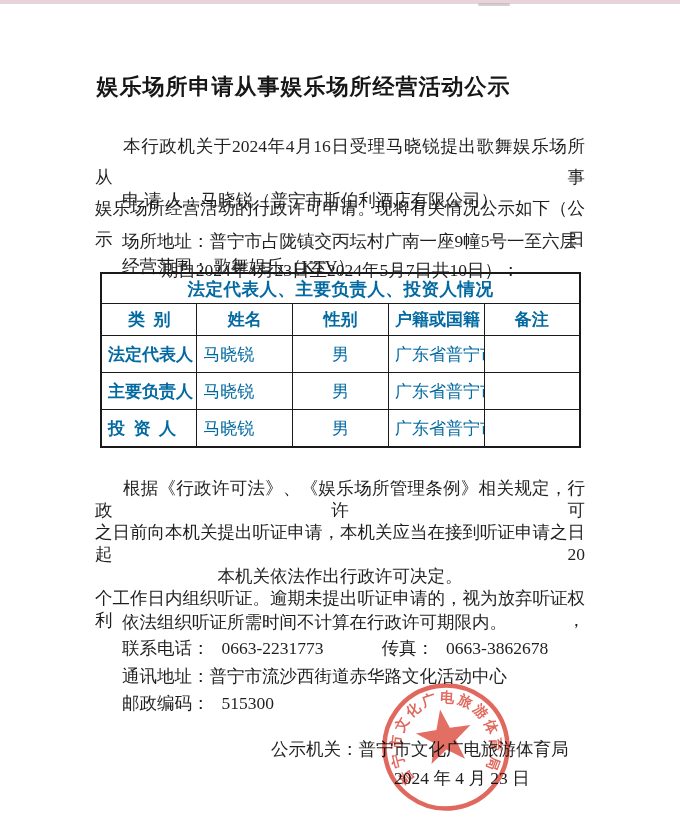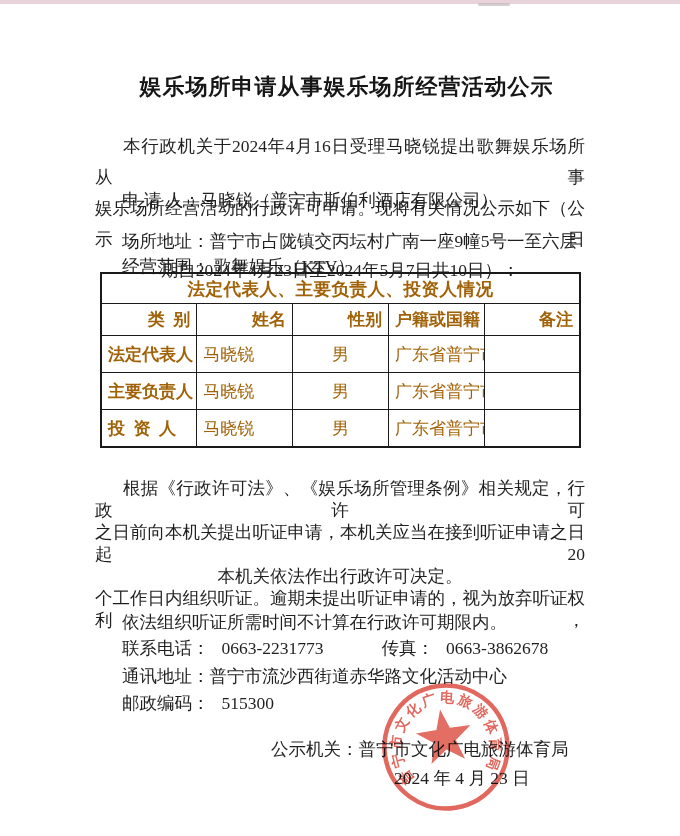--- a/index.html
+++ b/index.html
@@ -8,44 +8,44 @@
     background:#ffffff; overflow:hidden;
     font-family:"Liberation Serif","DejaVu Serif",serif;
     color:#1f1f1f;
   }
   .top-band { position:absolute; top:0; left:0; width:680px; height:4px; background:#e9d3db; }
   .smudge { position:absolute; top:3px; left:478px; width:32px; height:3px; background:#b9aeb2; opacity:.6; border-radius:2px; }
 
   .doc-title {
     position:absolute; top:72px; left:0; width:607px; text-align:center;
     font-family:"Liberation Sans","DejaVu Sans",sans-serif;
-    font-weight:bold; font-size:22px; letter-spacing:1px; color:#161616;margin-left:43px;
+    font-weight:bold; font-size:22px; letter-spacing:1px; color:#161616;
   }
 
   .para { position:absolute; left:95px; width:490px; font-size:17.5px; }
   .intro { top:131px; line-height:31px; }
   .hearing { top:477px; line-height:22px; }
   .line { display:block;text-align:center; }
   .jfull { text-align:justify; text-align-last:justify; }
   .indent { text-indent:28px; }
 
   .info-line { position:absolute; left:95px; width:520px; font-size:17.5px; text-indent:27px; white-space:pre; }
   .info-applicant { top:188px; }
   .info-address { top:229px; }
   .info-scope { top:254px; }
 
   table.persons {
     position:absolute; top:272px; left:100px;
     border-collapse:collapse; table-layout:fixed;
-    width:481px; font-size:17px; color:#a16207;
+    width:481px; font-size:17px; color:#0369a1;
     border:2px solid #1a1a1a;
   }
   table.persons td { border:1.5px solid #1a1a1a; padding:0 6px; overflow:hidden; white-space:pre; }
   .t-title td { height:29px; text-align:center; font-weight:bold; font-size:17.5px; letter-spacing:.5px; }
-  .t-head td { height:31px; text-align:right; font-weight:bold; }
+  .t-head td { height:31px; text-align:center; font-weight:bold; }
   .t-row td { height:36px; }
   .col-cat { width:101px; font-weight:bold; }
   .col-name { width:97px;margin-left:28px; }
   .col-gender { width:44px; text-align:center; }
   .col-origin { width:123px; }
   .col-remark { width:105px;font-family:Liberation Serif, serif; }
   .t-row .col-gender { font-weight:normal; }
 
   .note-line { position:absolute; top:610px; left:95px; width:520px; font-size:17.5px; text-indent:27px; }
 

